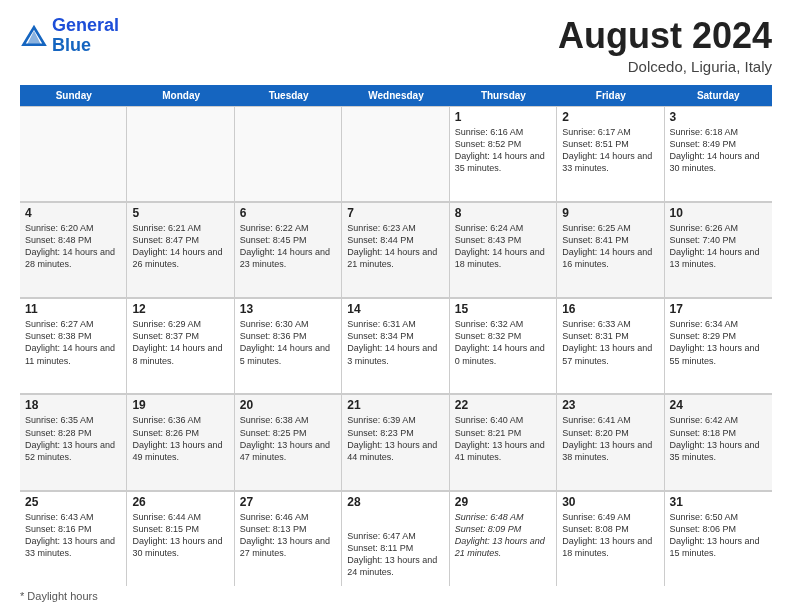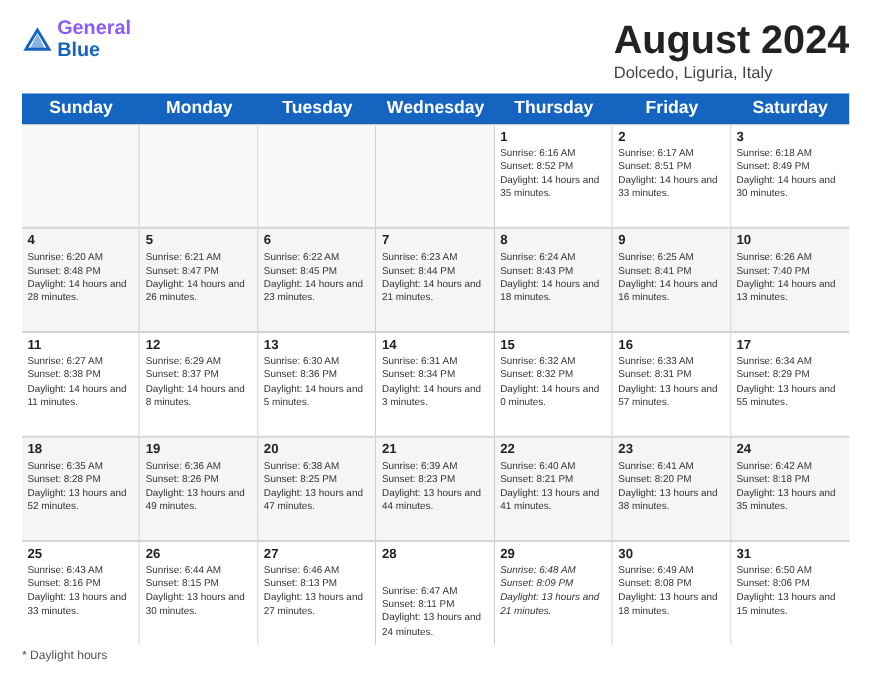--- a/index.html
+++ b/index.html
@@ -26,27 +26,28 @@
     .logo {
       display: flex;
       align-items: center;
       gap: 4px;
     }
     .logo-text {
       font-size: 18px;
       font-weight: bold;
       line-height: 1.1;
     }
-    .logo-text .general { color: #8b5cf6; }
+    .logo-text .general { color: #1d4ed8; }
     .logo-text .blue { color: #1565c0; }
     .logo-icon {
       width: 28px;
       height: 28px;
     }
     .title-block {
+      text-align: right;
     }
     .month-year {
       font-size: 36px;
       font-weight: bold;
       color: #222;
       line-height: 1.1;
     }
     .location {
       font-size: 15px;
       color: #444;
@@ -57,21 +58,21 @@
       display: flex;
       flex-direction: column;
     }
     .cal-header {
       display: grid;
       grid-template-columns: repeat(7, 1fr);
       background: #1565c0;
     }
     .cal-header-cell {
       color: #fff;
-      font-size: 16px;
+      font-size: 10px;
       font-weight: bold;
       padding: 5px 6px;
       text-align: center;
     }
     .cal-body {
       flex: 1;
       display: flex;
       flex-direction: column;
     }
     .cal-row {

